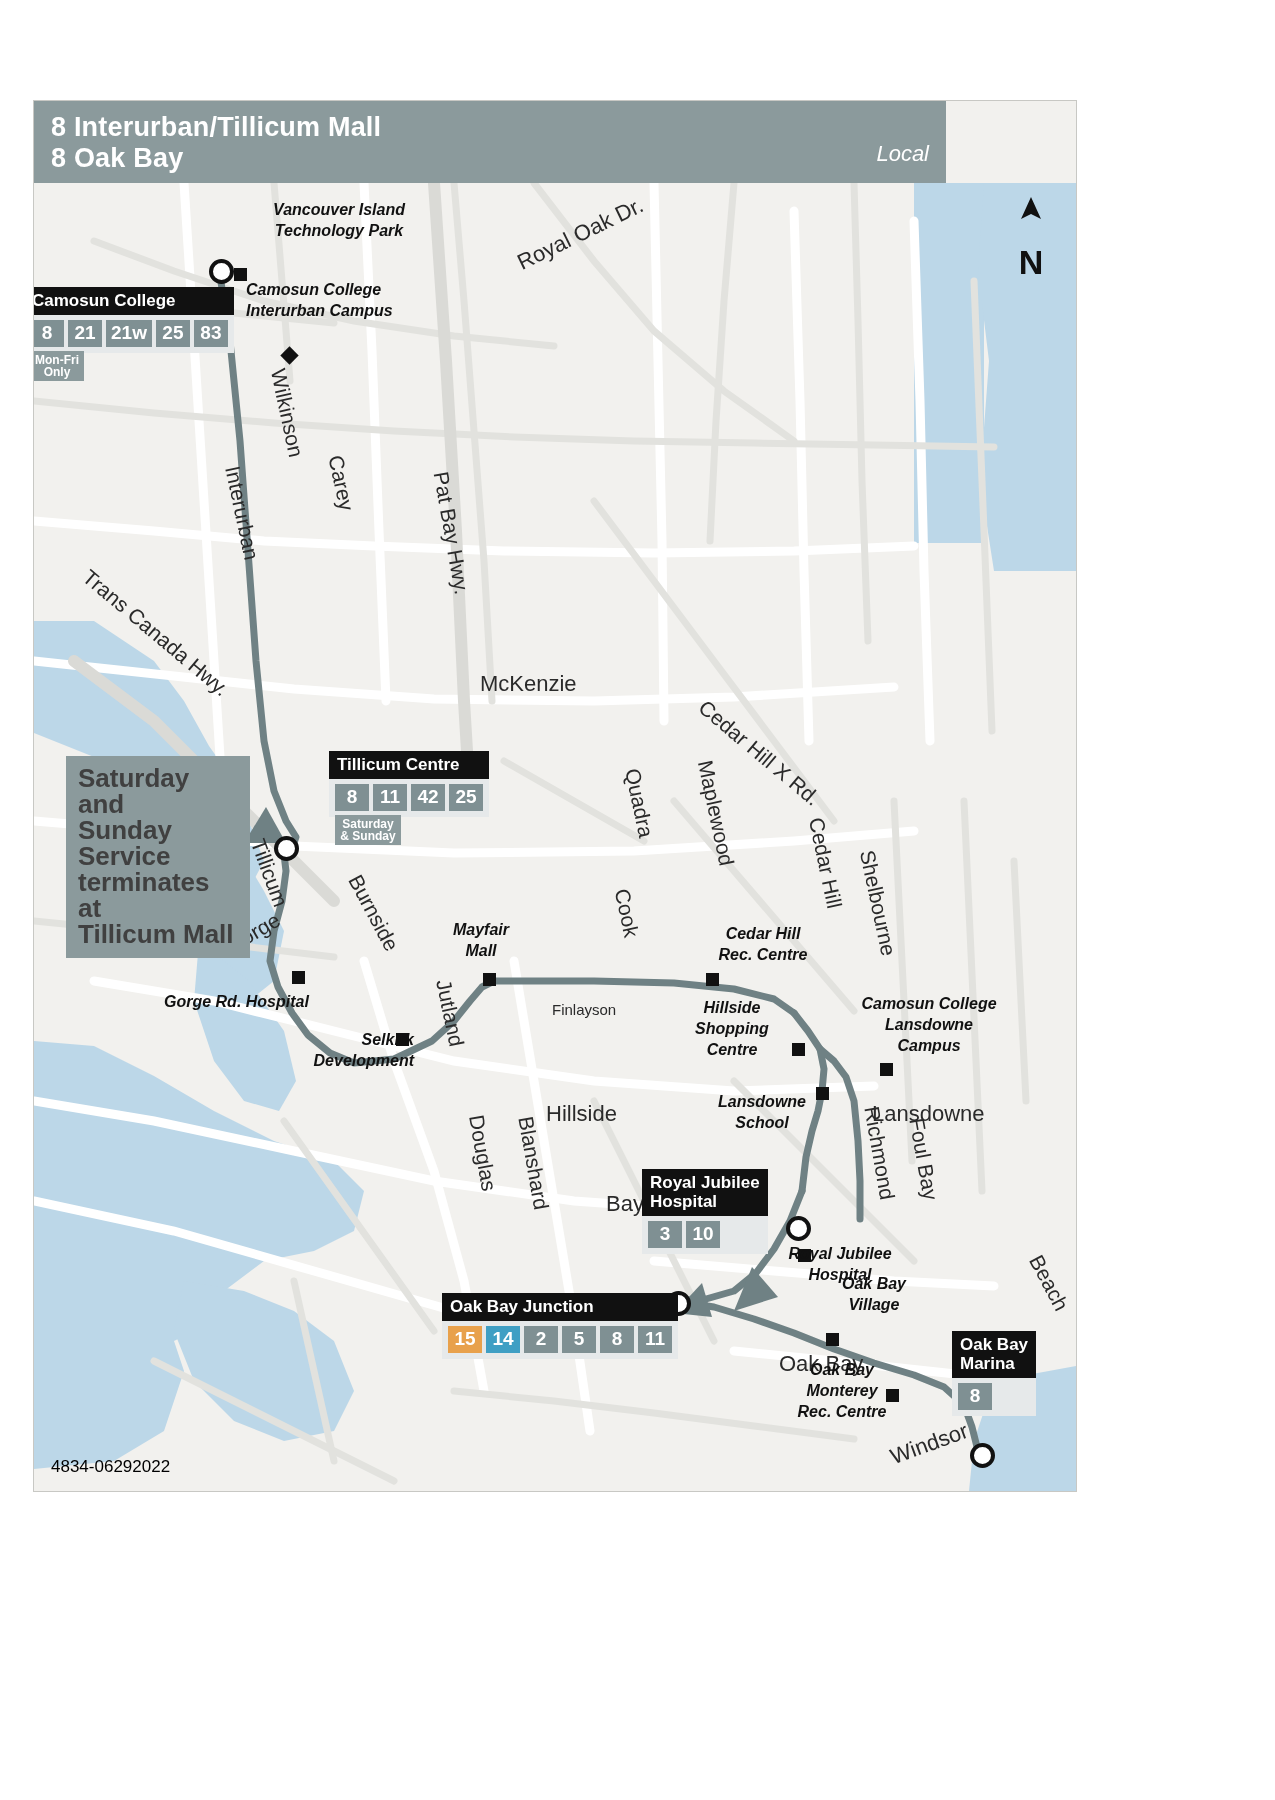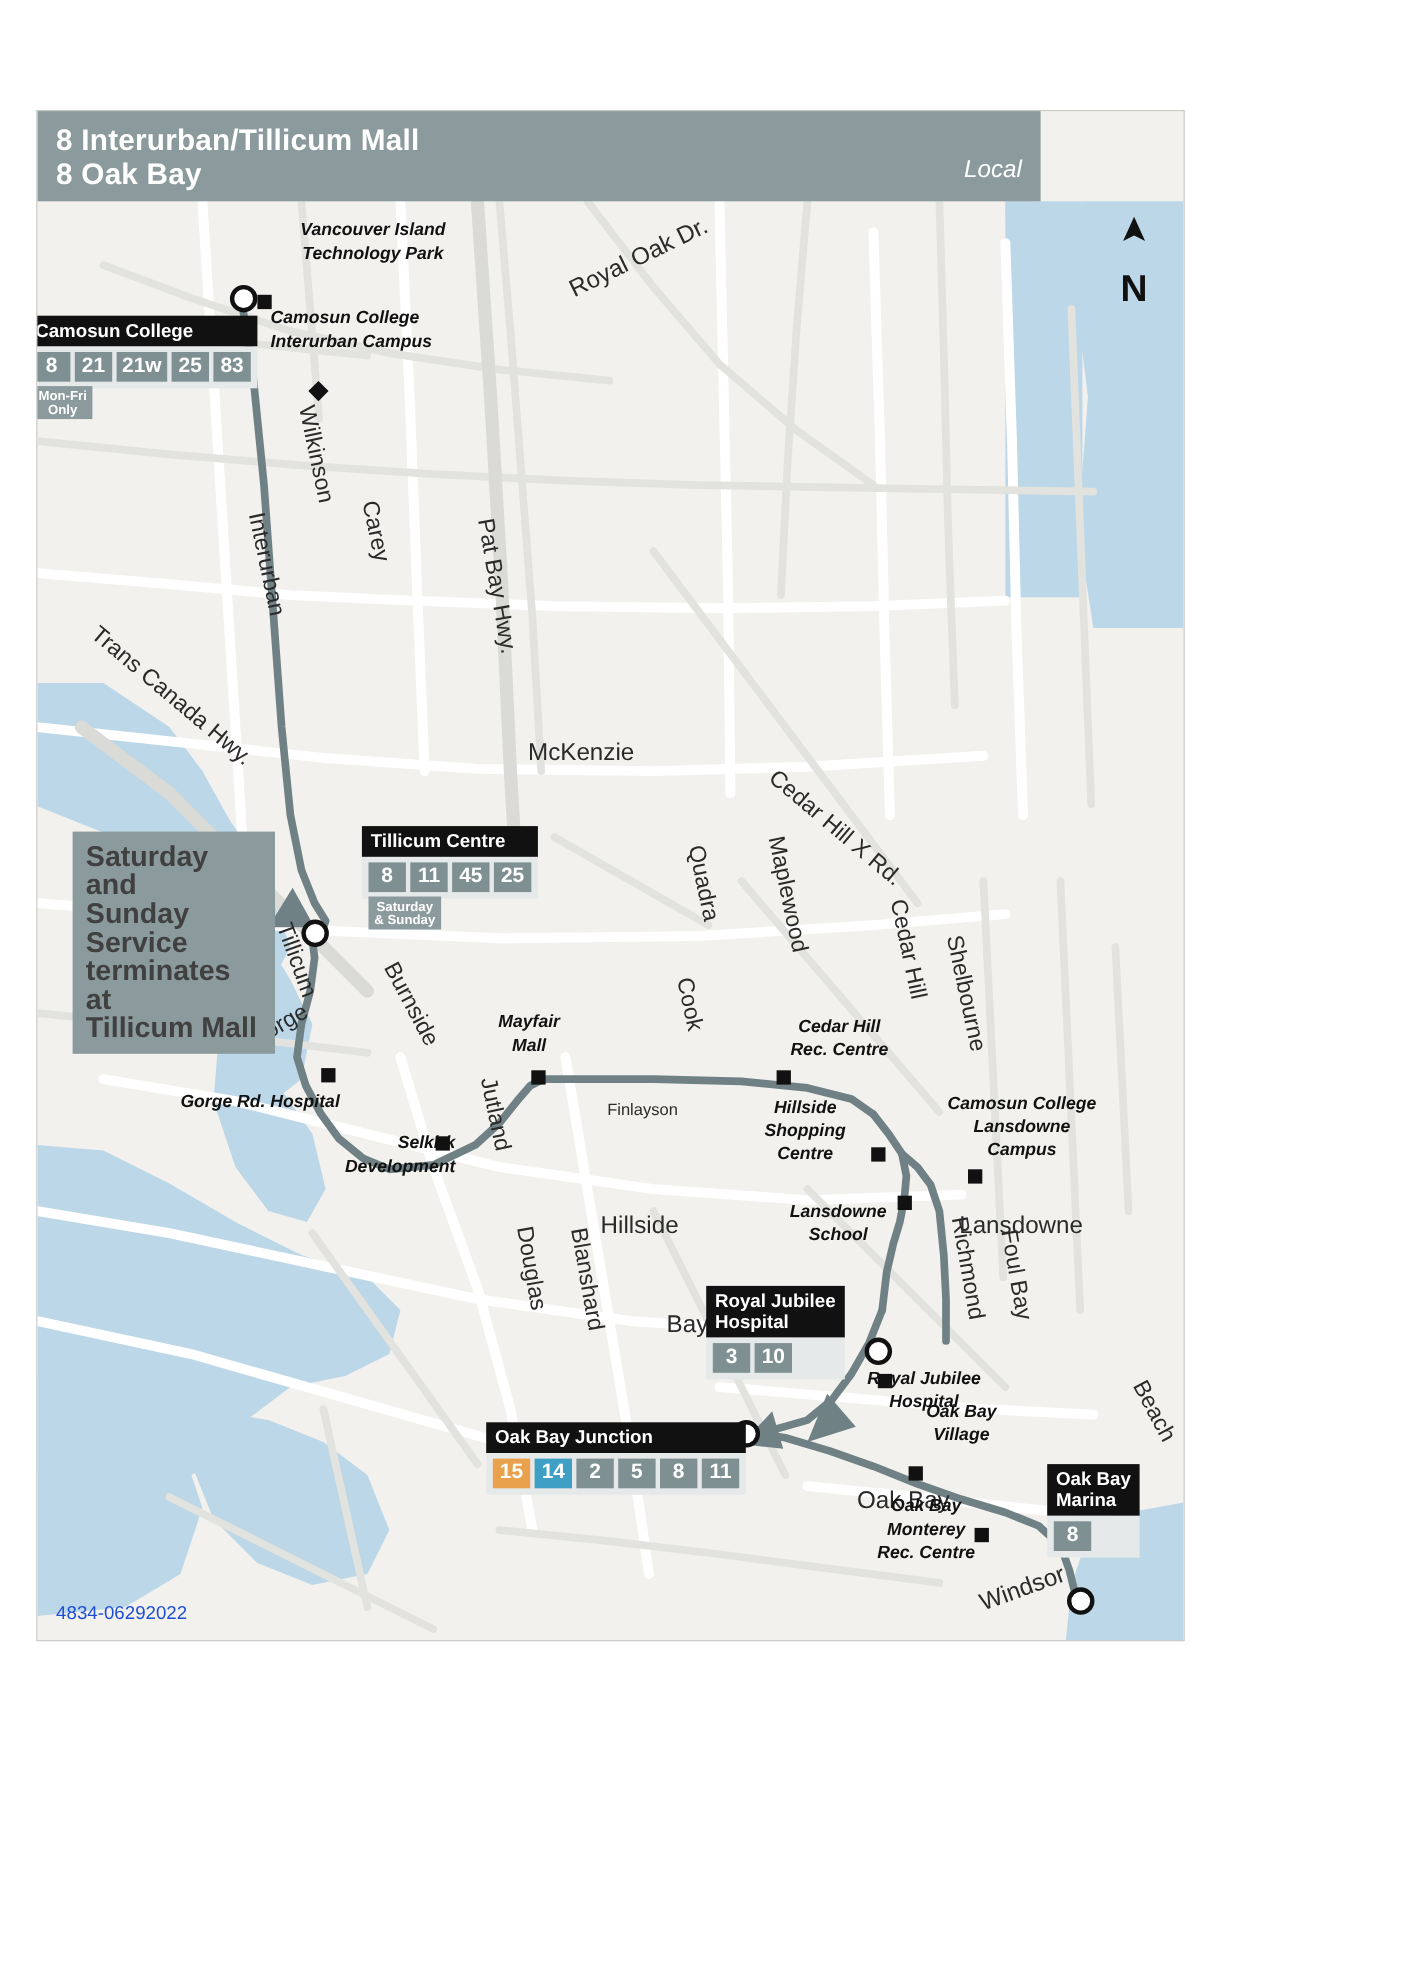--- a/index.html
+++ b/index.html
@@ -44,21 +44,21 @@
   .note{background:#8b9a9c;color:#fff;font-size:12px;font-weight:bold;line-height:12px;padding:3px 4px;text-align:center;}
 
   
   .satnote{position:absolute;background:#8b9a9c;color:#404040;font-size:26px;font-weight:bold;line-height:26px;padding:9px 12px 11px 12px;z-index:30;}
 
   
   .north{position:absolute;right:22px;top:96px;width:46px;text-align:center;z-index:30;}
   .north .n{font-size:34px;font-weight:bold;color:#111;line-height:30px;}
 
   
-  .code{position:absolute;left:17px;bottom:14px;font-size:17px;color:#1d4ed8;z-index:30;}
+  .code{position:absolute;left:17px;bottom:14px;font-size:17px;color:#000000;z-index:30;}
 </style>
 </head>
 <body>
 
 <div id="map-root">
   <div class="map-frame">
 
     <svg class="layer" viewBox="0 0 1042 1390">
 
       <path d="M865 82 L905 82 L912 140 L900 200 L905 260 L895 300 L905 340 L900 400 L885 430 L880 82 Z" fill="#bcd7e8"></path>
@@ -254,21 +254,21 @@
       </div>
       <div class="note" style="width:46px;white-space:pre-line;margin-left:6px;margin-top:-2px;">Mon-Fri
 Only</div>
     </div>
 
     <div class="callout" style="left:295px;top:650px;">
       <div class="cap">Tillicum Centre</div>
       <div class="routes">
         <span class="rb">8</span>
         <span class="rb">11</span>
-        <span class="rb">45</span>
+        <span class="rb">42</span>
         <span class="rb">25</span>
       </div>
       <div class="note" style="width:58px;white-space:pre-line;margin-left:6px;margin-top:-2px;">Saturday
 &amp; Sunday</div>
     </div>
 
     <div class="callout" style="left:608px;top:1068px;">
       <div class="cap" style="white-space:pre-line;">Royal Jubilee
 Hospital</div>
       <div class="routes">

